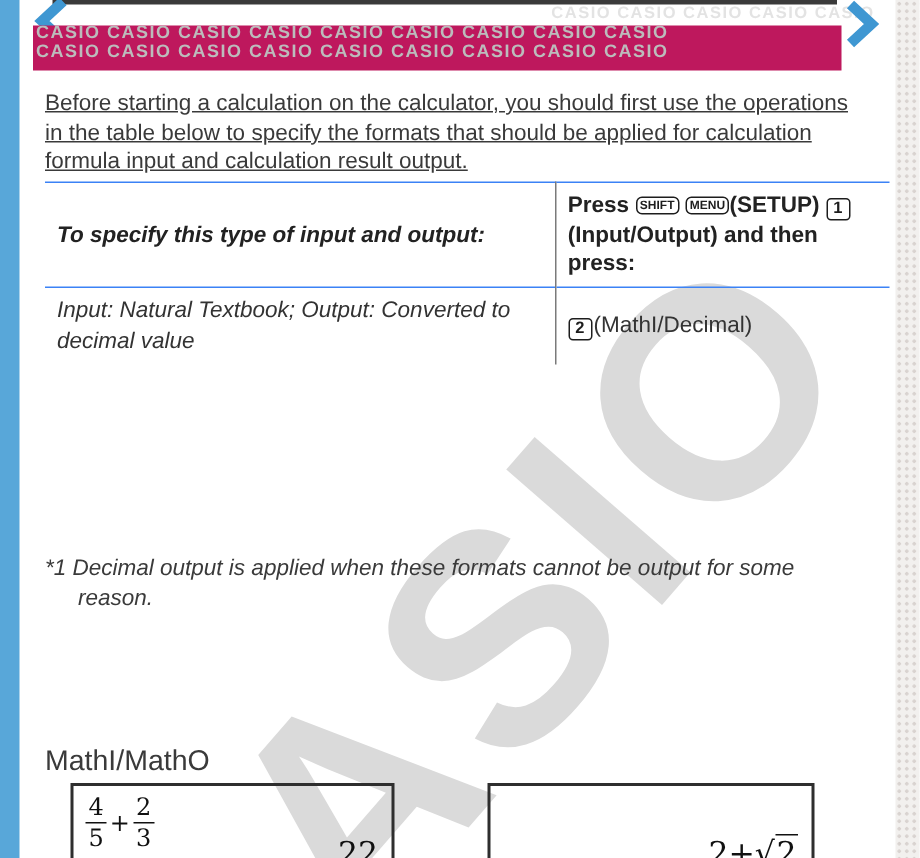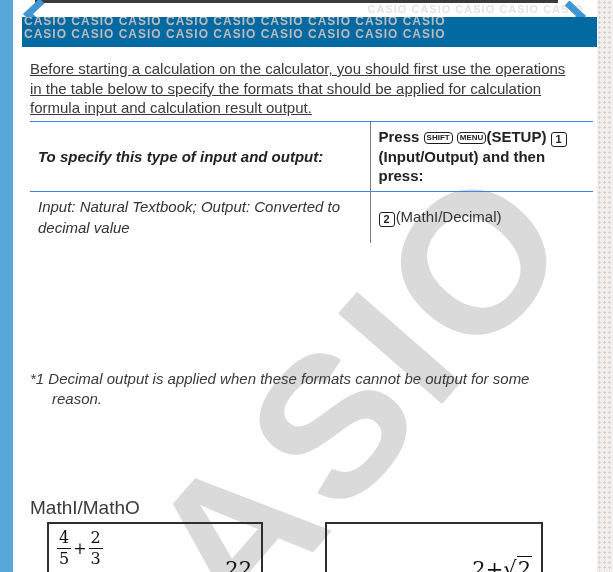--- a/index.html
+++ b/index.html
@@ -28,21 +28,21 @@
   .content{position:absolute;left:0;top:0;width:584px;height:572px;z-index:1;}
 
   
   .top-band{position:absolute;left:22px;top:0;width:523px;height:3px;background:#3a3a3a;}
   .top-wm-row{position:absolute;right:14px;top:3px;font-size:11px;font-weight:bold;color:#e3e3e3;white-space:nowrap;letter-spacing:1px;}
   .nav-btn{position:absolute;width:26px;height:32px;cursor:pointer;}
   .nav-prev{left:9px;top:-2px;}
   .nav-next{left:548px;top:0px;}
 
   
-  .title-bar{position:absolute;left:9px;top:17px;width:592px;height:30px;background:#0369a1;overflow:hidden;}
+  .title-bar{position:absolute;left:9px;top:17px;width:522px;height:30px;background:#be185d;overflow:hidden;padding-left:17px;}
   .bar-wm{position:absolute;left:2px;top:-2px;width:600px;font-size:12px;font-weight:bold;color:#bcbcbc;line-height:13px;white-space:nowrap;letter-spacing:1px;}
   .page-title{position:absolute;left:11px;top:3px;font-size:20px;font-weight:bold;color:#141414;letter-spacing:0.2px;}
 
   .intro{position:absolute;left:17px;top:59px;width:543px;font-size:15px;line-height:19.5px;color:#3a3a3a;text-decoration:underline;}
 
   
   .fmt-table{position:absolute;left:17px;top:121px;border-collapse:collapse;table-layout:fixed;width:563px;}
   .fmt-table td{vertical-align:middle;font-size:15px;line-height:19px;color:#333;padding:5px 8px 6px 8px;border-top:1px solid #3b82f6;}
   .fmt-table tr.last td{border-bottom:1px solid #7a7a7a;}
   .fmt-table td.lcell{border-right:1px solid #7a7a7a;font-style:italic;}

